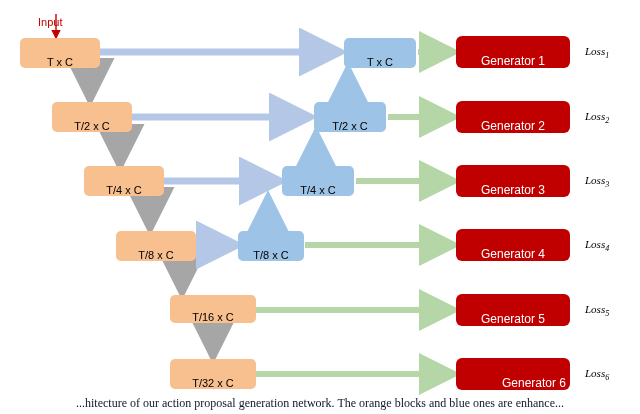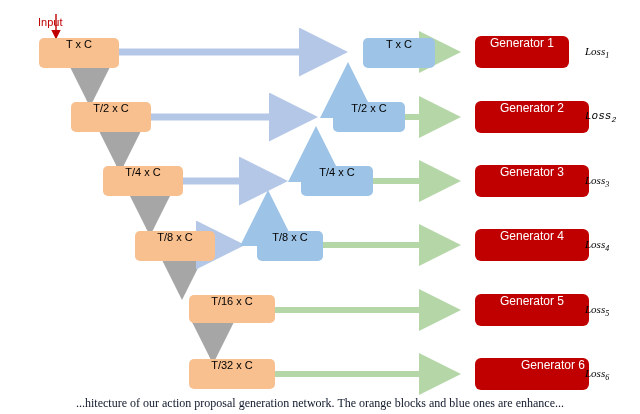--- a/index.html
+++ b/index.html
@@ -7,26 +7,25 @@
     width:640px;height:414px;
     background:#ffffff;
     font-family:"Liberation Sans", sans-serif;
     position:relative;
     overflow:hidden;
   }
   #canvas{position:absolute;left:0;top:0;width:640px;height:414px;}
   .node{
     position:absolute;
     box-sizing:border-box;
-    display:flex;align-items:flex-start;justify-content:center;
+    display:flex;align-items:flex-end;justify-content:center;
     border-radius:5px;
     font-size:11px;
     color:#000;
     white-space:nowrap;
-    margin-left:19px;
   }
   .enc{ background:#f8bf8f; }
   .dec{ background:#9dc3e6; }
   .gen{
     background:#c00000;
     color:#ffffff;
     border-radius:6px;
     font-size:12px;
   }
   .loss{
@@ -130,21 +129,21 @@
 <div class="node dec" style="left:314px;top:102px;width:72px;height:30px;">
   <span>T/2 x C</span>
 </div>
 <div class="node dec" style="left:282px;top:166px;width:72px;height:30px;">
   <span>T/4 x C</span>
 </div>
 <div class="node dec" style="left:238px;top:231px;width:66px;height:30px;">
   <span>T/8 x C</span>
 </div>
 
-<div class="node gen" style="left:456px;top:36px;width:94px;height:32px;">
+<div class="node gen" style="left:456px;top:36px;width:114px;height:32px;">
   <span>Generator 1</span>
 </div>
 <div class="node gen" style="left:456px;top:101px;width:114px;height:32px;">
   <span>Generator 2</span>
 </div>
 <div class="node gen" style="left:456px;top:165px;width:114px;height:32px;">
   <span>Generator 3</span>
 </div>
 <div class="node gen" style="left:456px;top:229px;width:114px;height:32px;">
   <span>Generator 4</span>
@@ -152,21 +151,21 @@
 <div class="node gen" style="left:456px;top:294px;width:114px;height:32px;">
   <span>Generator 5</span>
 </div>
 <div class="node gen" style="left:456px;top:358px;width:114px;height:32px;padding-left:42px;">
   <span>Generator 6</span>
 </div>
 
 <div class="loss" style="left:585px;top:45px;text-align:right;">
   <span>Loss</span><sub>1</sub>
 </div>
-<div class="loss" style="left:585px;top:110px;font-family:Liberation Mono, monospace;">
+<div class="loss" style="left:585px;top:110px;">
   <span>Loss</span><sub>2</sub>
 </div>
 <div class="loss" style="left:585px;top:174px;">
   <span>Loss</span><sub>3</sub>
 </div>
 <div class="loss" style="left:585px;top:238px;">
   <span>Loss</span><sub>4</sub>
 </div>
 <div class="loss" style="left:585px;top:303px;">
   <span>Loss</span><sub>5</sub>

